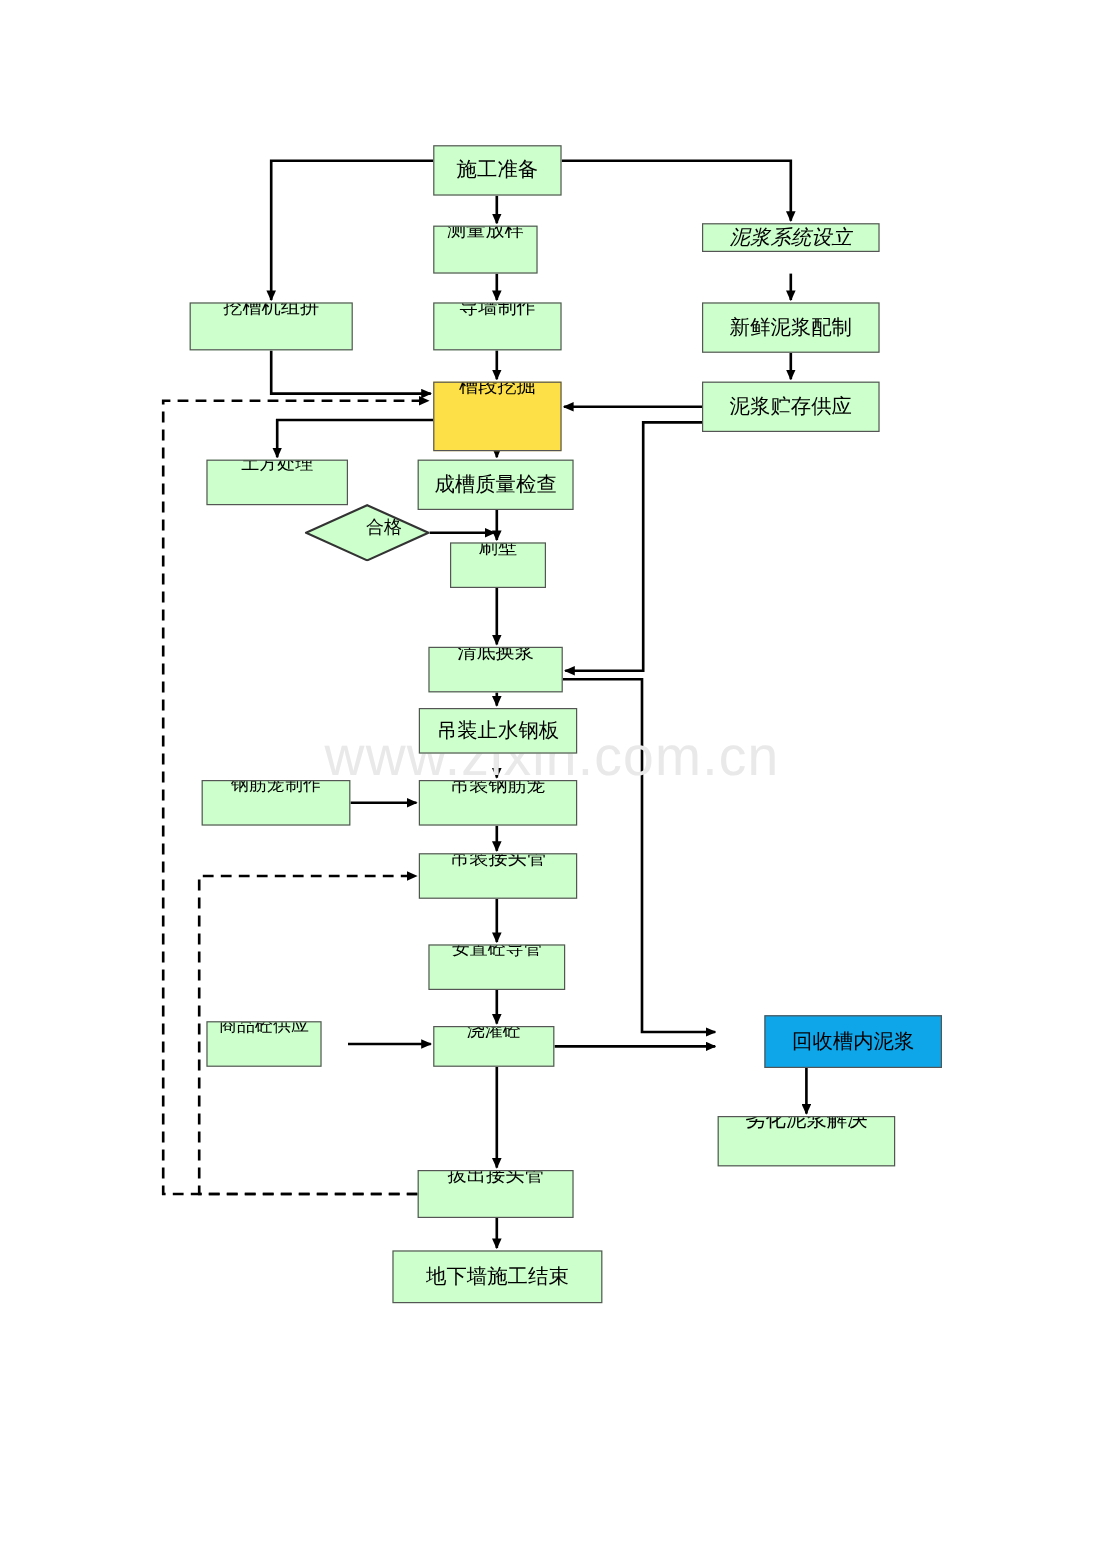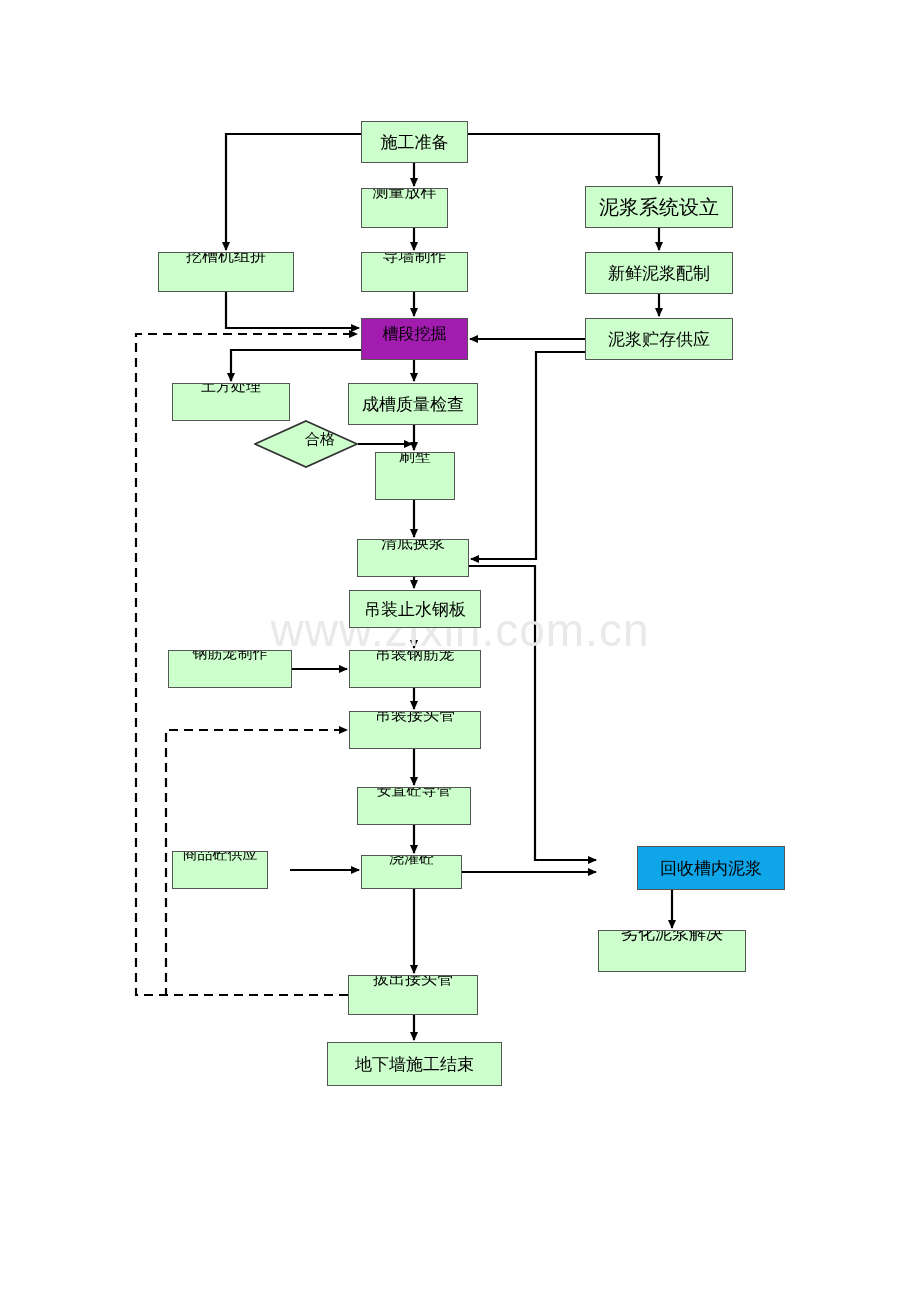--- a/index.html
+++ b/index.html
@@ -127,47 +127,47 @@
       </div>
       <div class="node clip" style="left: 361px; top: 188px; width: 87px; height: 40px; font-size: 16px; background: rgb(204, 255, 204); border-color: rgb(85, 85, 85);">
         <span>测量放样</span>
       </div>
       <div class="node clip" style="left: 361px; top: 252px; width: 107px; height: 40px; font-size: 16px; background: rgb(204, 255, 204); border-color: rgb(85, 85, 85);">
         <span>导墙制作</span>
       </div>
       <div class="node clip" style="left: 158px; top: 252px; width: 136px; height: 40px; font-size: 16px; background: rgb(204, 255, 204); border-color: rgb(85, 85, 85);">
         <span>挖槽机组拼</span>
       </div>
-      <div class="node" style="left: 585px; top: 186px; width: 148px; height: 42px; font-size: 20px; background: rgb(204, 255, 204); border-color: rgb(85, 85, 85);">
+      <div class="node" style="left: 585px; top: 186px; width: 148px; height: 24px; font-size: 17px; background: rgb(204, 255, 204); border-color: rgb(85, 85, 85); font-style: italic;">
         <span>泥浆系统设立</span>
       </div>
       <div class="node" style="left: 585px; top: 252px; width: 148px; height: 42px; font-size: 17px; background: rgb(204, 255, 204); border-color: rgb(85, 85, 85);">
         <span>新鲜泥浆配制</span>
       </div>
       <div class="node" style="left: 585px; top: 318px; width: 148px; height: 42px; font-size: 17px; background: rgb(204, 255, 204); border-color: rgb(85, 85, 85);">
         <span>泥浆贮存供应</span>
       </div>
-      <div class="node clip" style="left: 361px; top: 318px; width: 107px; height: 42px; font-size: 16px; background: #a21caf; border-color: rgb(85, 85, 85); align-items: center;">
+      <div class="node clip" style="left: 361px; top: 318px; width: 107px; height: 58px; font-size: 16px; background: #fde047; border-color: rgb(85, 85, 85);">
         <span>槽段挖掘</span>
       </div>
       <div class="node clip" style="left: 172px; top: 383px; width: 118px; height: 38px; font-size: 15px; background: rgb(204, 255, 204); border-color: rgb(85, 85, 85);">
         <span>土方处理</span>
       </div>
       <div class="node" style="left: 348px; top: 383px; width: 130px; height: 42px; font-size: 17px; background: rgb(204, 255, 204); border-color: rgb(85, 85, 85);">
         <span>成槽质量检查</span>
       </div>
       <div class="node diamond" style="left: 254px; top: 420px; width: 104px; height: 48px; font-size: 15px;">
         <svg class="dia-shape" viewBox="0 0 104 48" preserveAspectRatio="none">
           <polygon points="52,1 103,24 52,47 1,24" fill="#ccffcc" stroke="#333" stroke-width="1.8"></polygon>
         </svg>
         <div class="dia-label">
           <span>合格</span>
         </div>
       </div>
-      <div class="node clip" style="left: 375px; top: 452px; width: 80px; height: 48px; font-size: 16px; background: rgb(204, 255, 204); border-color: rgb(85, 85, 85);">
+      <div class="node clip" style="left: 375px; top: 452px; width: 80px; height: 38px; font-size: 16px; background: rgb(204, 255, 204); border-color: rgb(85, 85, 85);">
         <span>刷壁</span>
       </div>
       <div class="node clip" style="left: 357px; top: 539px; width: 112px; height: 38px; font-size: 16px; background: rgb(204, 255, 204); border-color: rgb(85, 85, 85);">
         <span>清底换浆</span>
       </div>
       <div class="node" style="left: 349px; top: 590px; width: 132px; height: 38px; font-size: 17px; background: rgb(204, 255, 204); border-color: rgb(85, 85, 85);">
         <span>吊装止水钢板</span>
       </div>
       <div class="node clip" style="left: 168px; top: 650px; width: 124px; height: 38px; font-size: 15px; background: rgb(204, 255, 204); border-color: rgb(85, 85, 85);">
         <span>钢筋笼制作</span>

